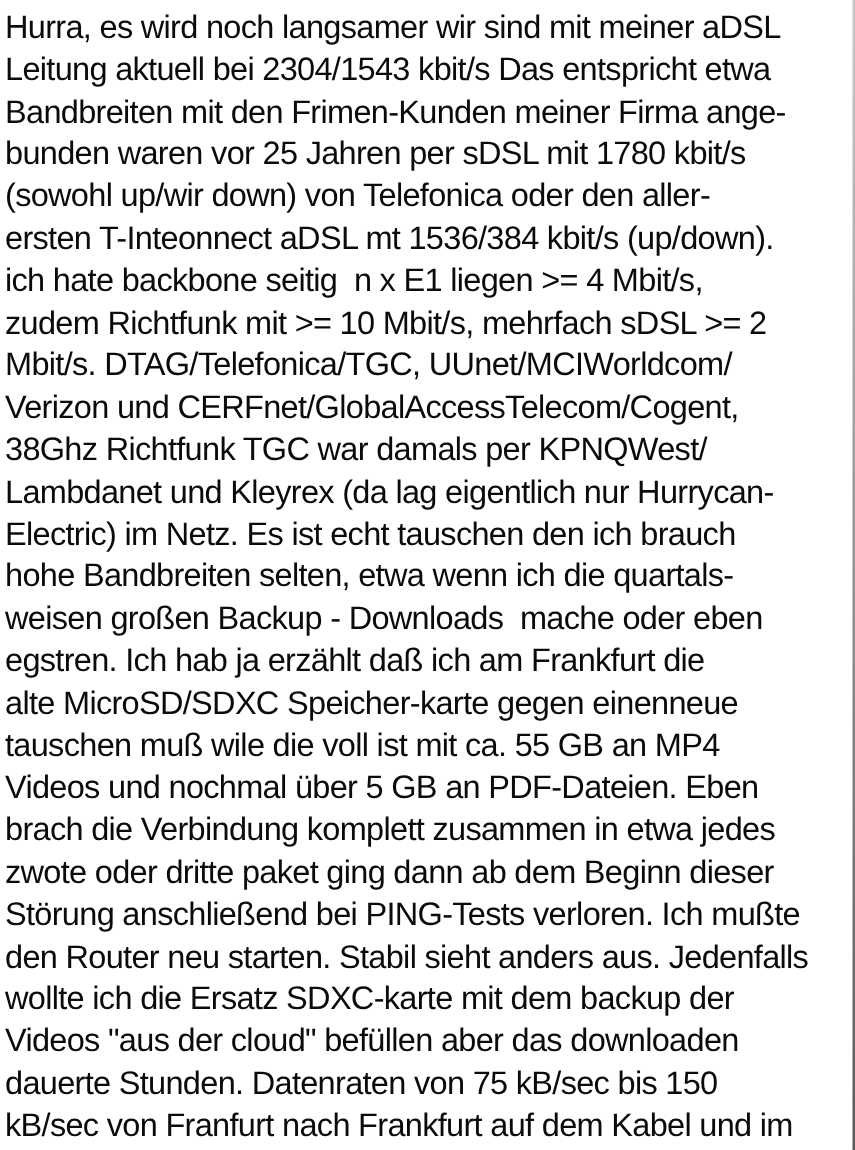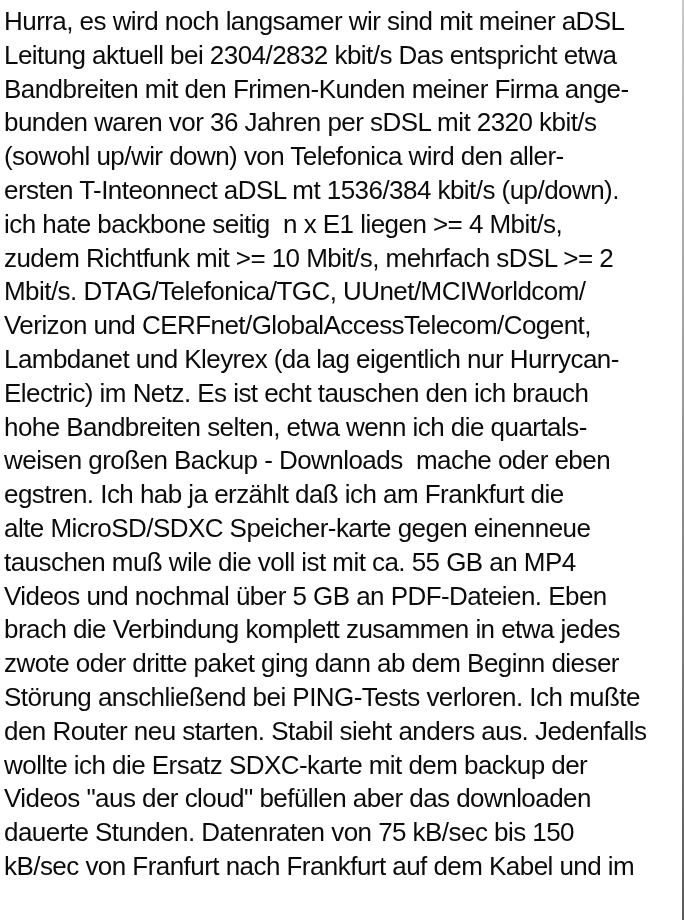--- a/index.html
+++ b/index.html
@@ -34,29 +34,30 @@
     height: 100%;
     background: linear-gradient(to bottom, #c8c8c8, #5a5a5a);
   }
 </style>
 </head>
 <body>
 
 <div class="page">
   <div class="text-block">
     <div class="text-line">Hurra, es wird noch langsamer wir sind mit meiner aDSL</div>
-    <div class="text-line">Leitung aktuell bei 2304/2832 kbit/s Das entspricht etwa</div>
+    <div class="text-line">Leitung aktuell bei 2304/1543 kbit/s Das entspricht etwa</div>
     <div class="text-line">Bandbreiten mit den Frimen-Kunden meiner Firma ange-</div>
-    <div class="text-line">bunden waren vor 36 Jahren per sDSL mit 2320 kbit/s</div>
-    <div class="text-line">(sowohl up/wir down) von Telefonica wird den aller-</div>
+    <div class="text-line">bunden waren vor 25 Jahren per sDSL mit 1780 kbit/s</div>
+    <div class="text-line">(sowohl up/wir down) von Telefonica oder den aller-</div>
     <div class="text-line">ersten T-Inteonnect aDSL mt 1536/384 kbit/s (up/down).</div>
     <div class="text-line">ich hate backbone seitig  n x E1 liegen &gt;= 4 Mbit/s,</div>
     <div class="text-line">zudem Richtfunk mit &gt;= 10 Mbit/s, mehrfach sDSL &gt;= 2</div>
     <div class="text-line">Mbit/s. DTAG/Telefonica/TGC, UUnet/MCIWorldcom/</div>
     <div class="text-line">Verizon und CERFnet/GlobalAccessTelecom/Cogent,</div>
+    <div class="text-line">38Ghz Richtfunk TGC war damals per KPNQWest/</div>
     <div class="text-line">Lambdanet und Kleyrex (da lag eigentlich nur Hurrycan-</div>
     <div class="text-line">Electric) im Netz. Es ist echt tauschen den ich brauch</div>
     <div class="text-line">hohe Bandbreiten selten, etwa wenn ich die quartals-</div>
     <div class="text-line">weisen großen Backup - Downloads  mache oder eben</div>
     <div class="text-line">egstren. Ich hab ja erzählt daß ich am Frankfurt die</div>
     <div class="text-line">alte MicroSD/SDXC Speicher-karte gegen einenneue</div>
     <div class="text-line">tauschen muß wile die voll ist mit ca. 55 GB an MP4</div>
     <div class="text-line">Videos und nochmal über 5 GB an PDF-Dateien. Eben</div>
     <div class="text-line">brach die Verbindung komplett zusammen in etwa jedes</div>
     <div class="text-line">zwote oder dritte paket ging dann ab dem Beginn dieser</div>

